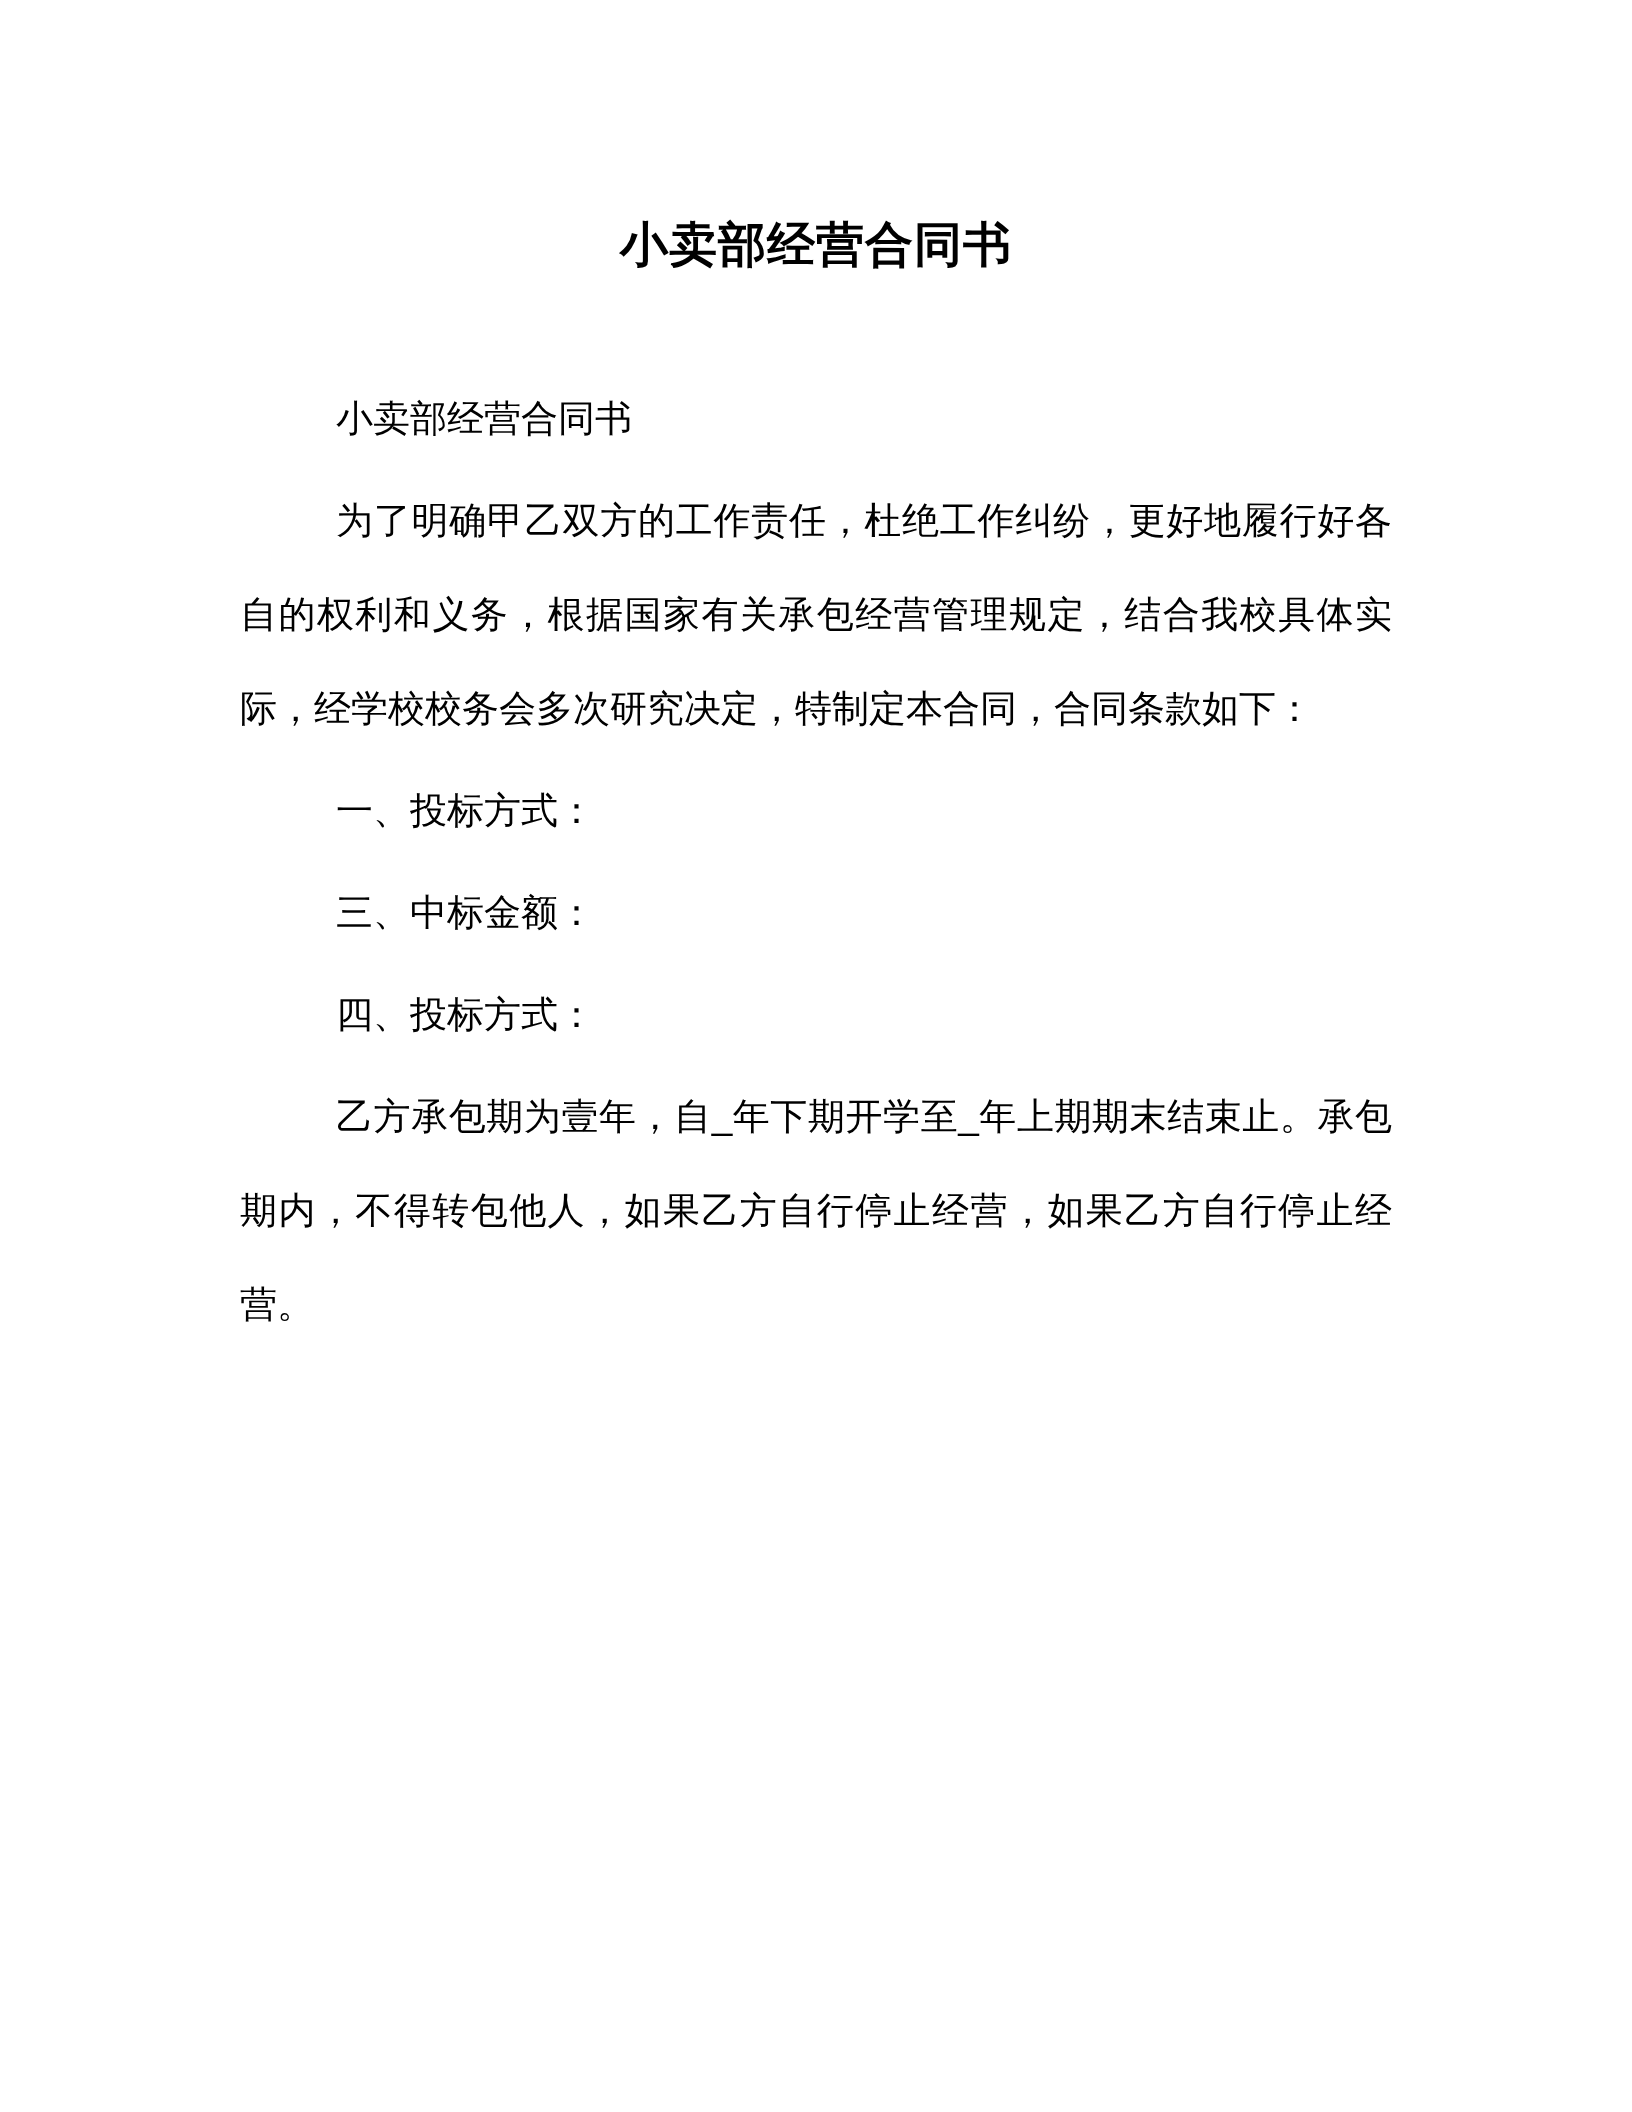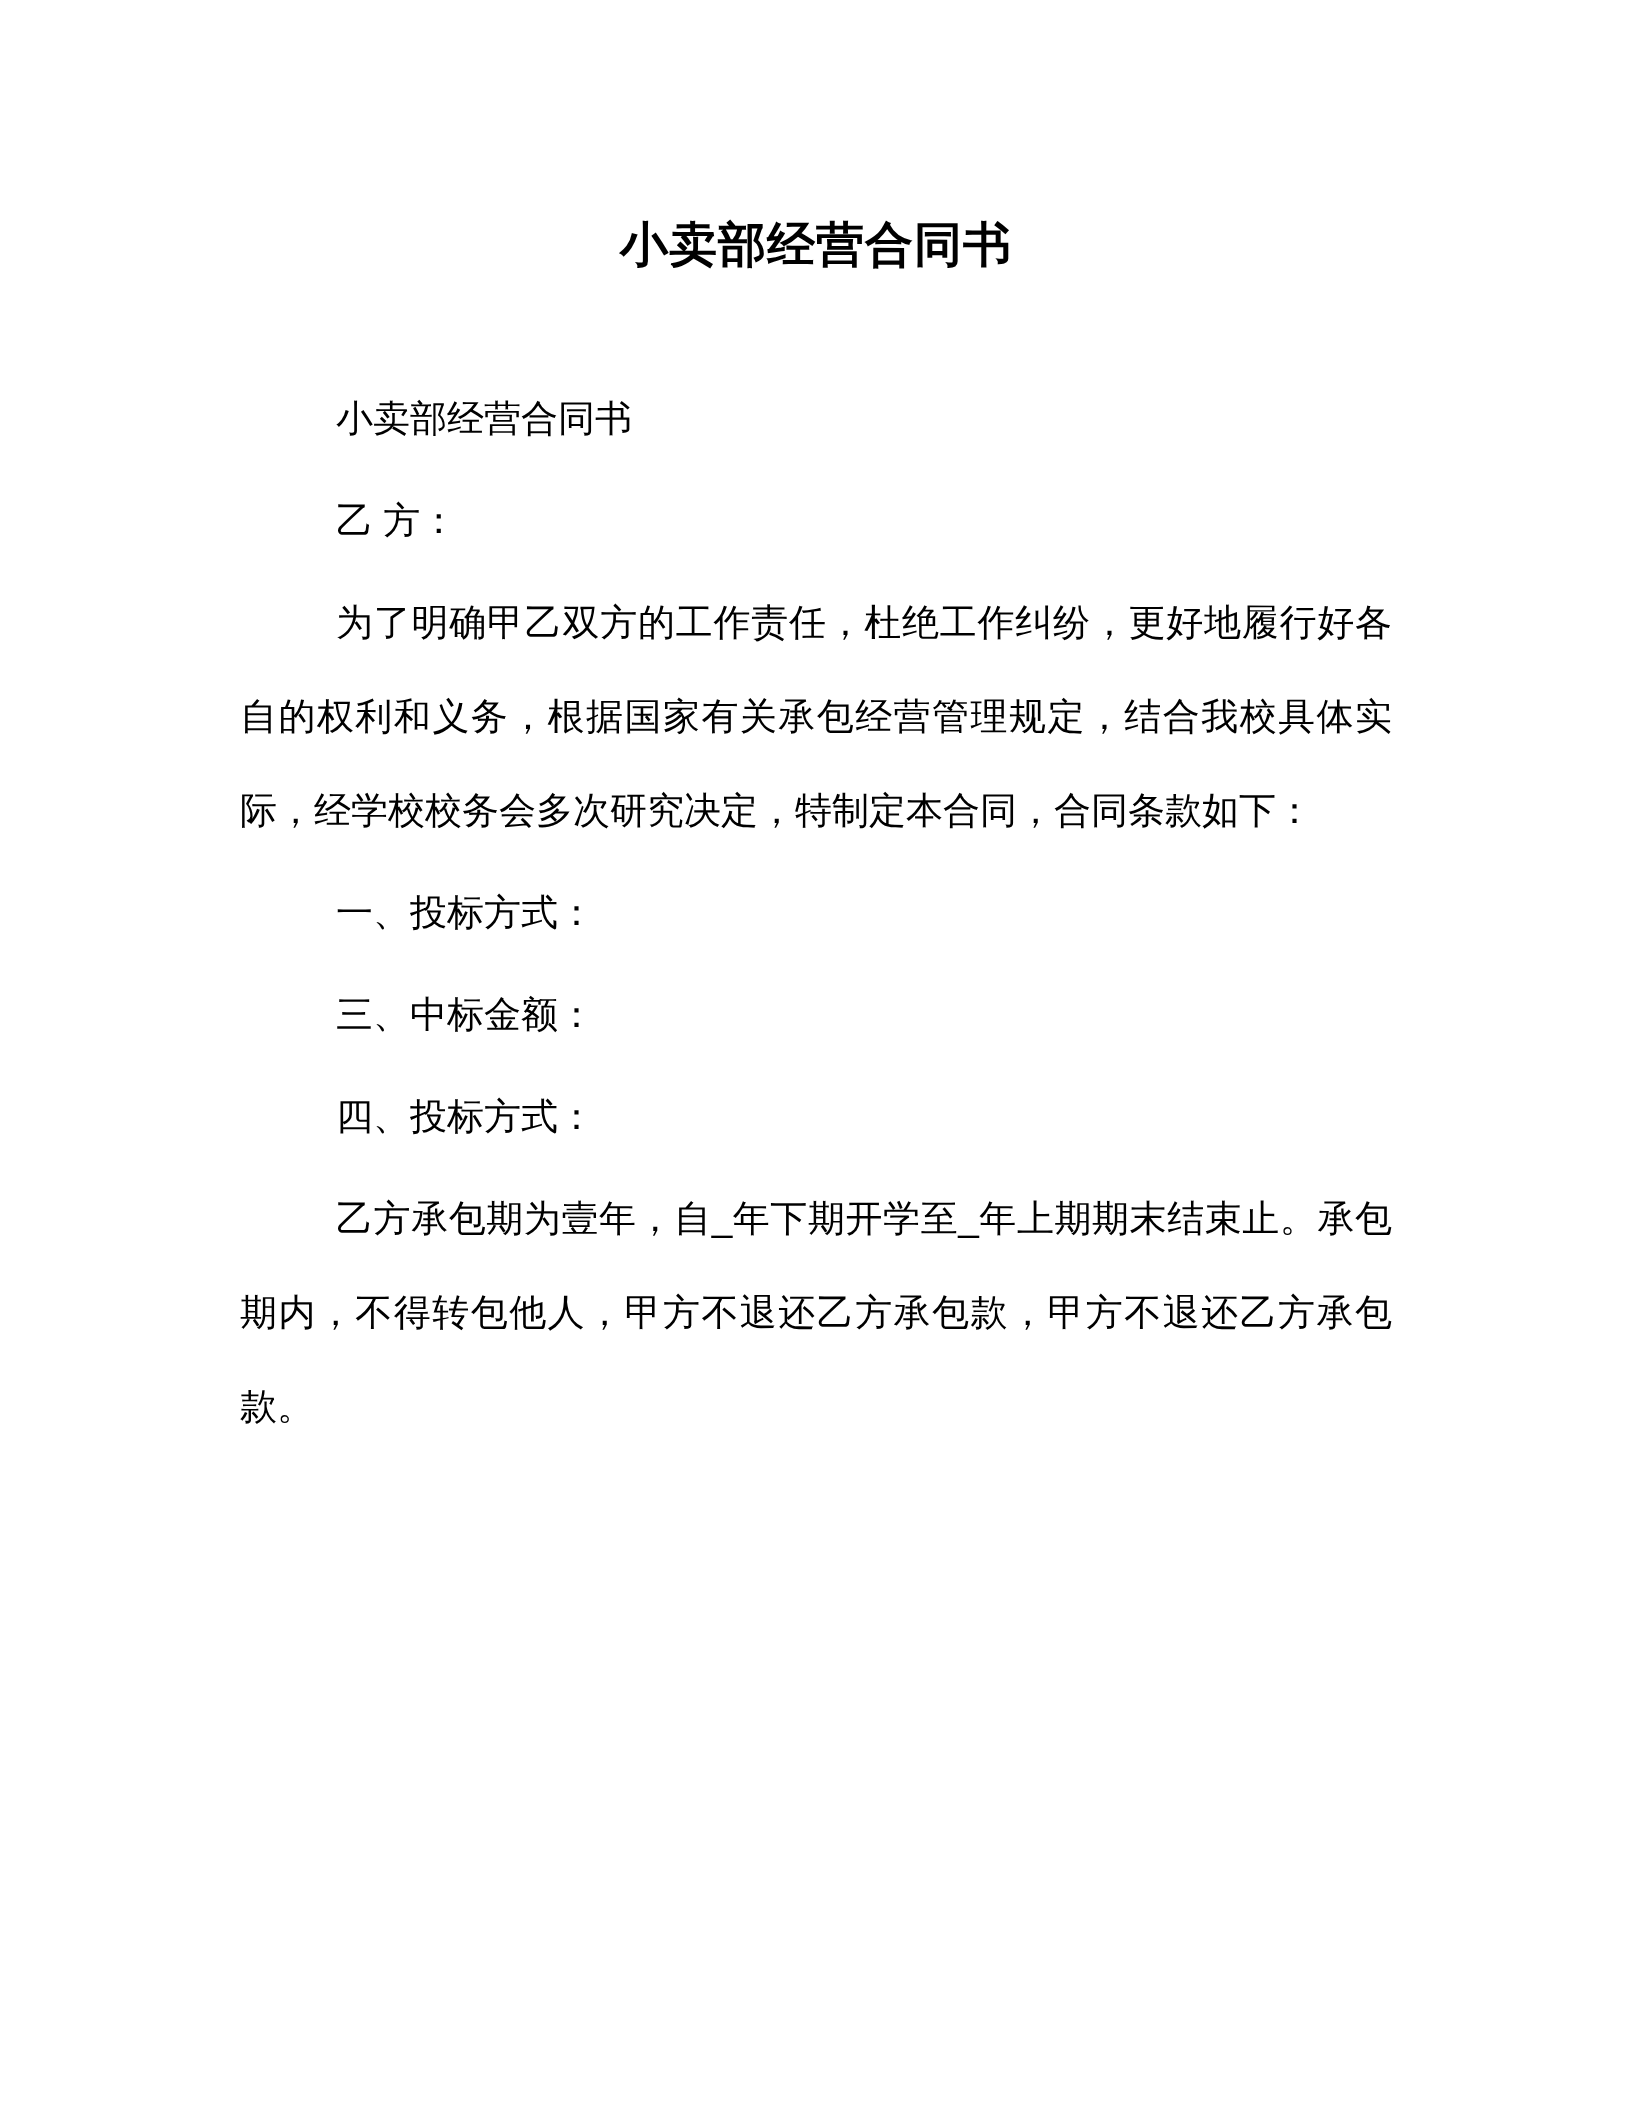--- a/index.html
+++ b/index.html
@@ -38,19 +38,18 @@
     word-break: break-all;
   }
 </style>
 </head>
 <body>
 
 <div class="page">
   <h1 class="doc-title">小卖部经营合同书</h1>
 
   <p class="para">小卖部经营合同书</p>
-  <p class="para">乙 方：</p>
   <p class="para">为了明确甲乙双方的工作责任，杜绝工作纠纷，更好地履行好各自的权利和义务，根据国家有关承包经营管理规定，结合我校具体实际，经学校校务会多次研究决定，特制定本合同，合同条款如下：</p>
   <p class="para">一、投标方式：</p>
   <p class="para">三、中标金额：</p>
   <p class="para">四、投标方式：</p>
-  <p class="para">乙方承包期为壹年，自_年下期开学至_年上期期末结束止。承包期内，不得转包他人，甲方不退还乙方承包款，甲方不退还乙方承包款。</p>
+  <p class="para">乙方承包期为壹年，自_年下期开学至_年上期期末结束止。承包期内，不得转包他人，如果乙方自行停止经营，如果乙方自行停止经营。</p>
 </div>
 
 </body></html>

